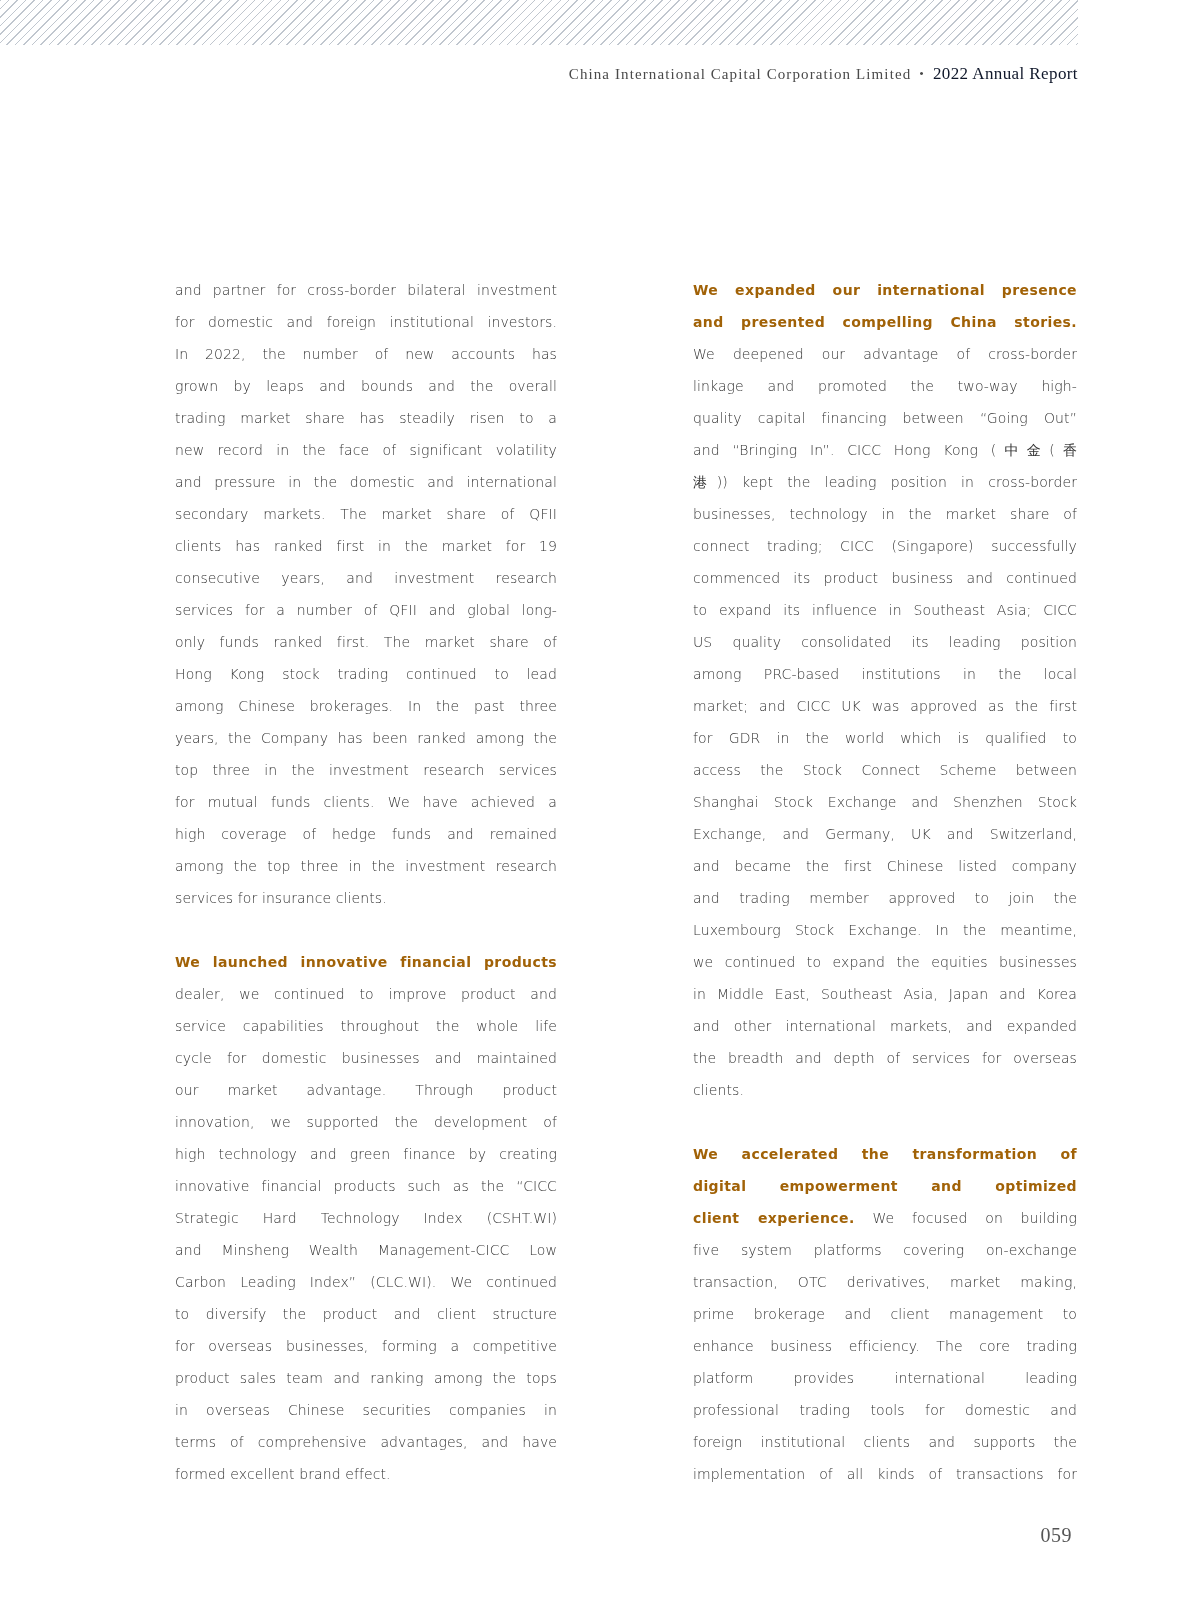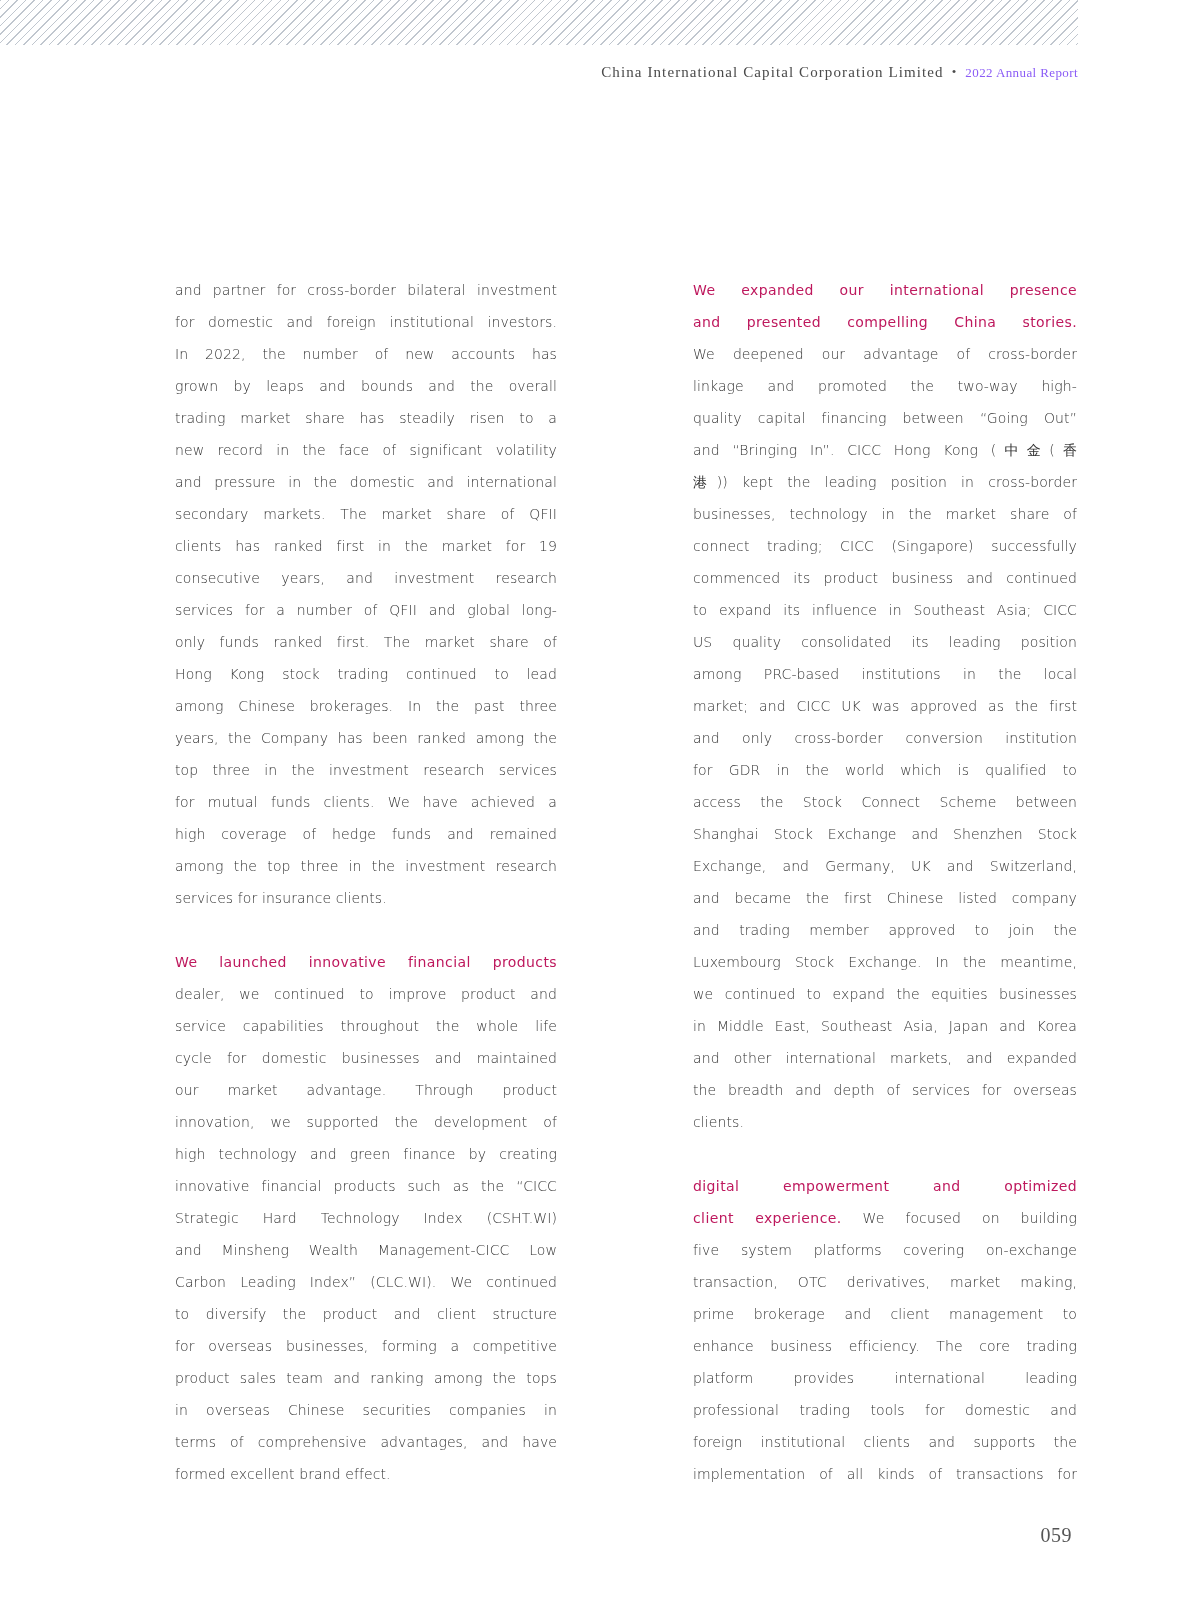--- a/index.html
+++ b/index.html
@@ -9,35 +9,35 @@
     background-image: repeating-linear-gradient(135deg, #b9c0c9 0px, #b9c0c9 1px, transparent 1px, transparent 6px);
     opacity: 0.9;
   }
   .running-header {
     position: absolute; top: 64px; right: 112px;
     font-family: "Liberation Serif", "DejaVu Serif", serif;
     font-size: 15px; letter-spacing: 1.1px; color: #4a4a4a; white-space: nowrap;
   }
   .running-header .company { color: #4a4a4a; margin-top: 8px; }
   .running-header .bullet { display: inline-block; margin: 0 8px; color: #4a4a4a; font-size: 13px; vertical-align: 1px; }
-  .running-header .report { color: #8b5cf6; font-size: 13px; letter-spacing: 0.4px; }
+  .running-header .report { color: #0f172a; font-size: 17px; letter-spacing: 0.4px; }
   .col {
     position: absolute; top: 274px; width: 382px;
     font-family: "DejaVu Sans", "Liberation Sans", sans-serif;
     font-size: 14px; color: #333333; font-weight: 300;
   }
   .col-left { left: 175px; }
   .col-right { left: 693px; width: 384px; }
   .line {
     height: 32px; line-height: 32px; white-space: nowrap;
     text-align: justify; text-align-last: justify; overflow: visible;
     letter-spacing: 0.1px;
   }
   .line.last { text-align-last: left; }
-  .line b { font-weight: 400; color: #be185d; letter-spacing: 0.4px; }
+  .line b { font-weight: 700; color: #a16207; letter-spacing: 0.4px; }
   .gap { height: 32px; }
   .page-number {
     position: absolute; top: 1524px; right: 118px;
     font-family: "Liberation Serif", "DejaVu Serif", serif;
     font-size: 20px; color: #555555; letter-spacing: 0.5px;
   }
 </style>
 </head>
 <body>
 
@@ -101,36 +101,36 @@
     <div class="line">quality capital financing between “Going Out”</div>
     <div class="line">and “Bringing In”. CICC Hong Kong (中金(香</div>
     <div class="line">港)) kept the leading position in cross-border</div>
     <div class="line">businesses, technology in the market share of</div>
     <div class="line">connect trading; CICC (Singapore) successfully</div>
     <div class="line">commenced its product business and continued</div>
     <div class="line">to expand its influence in Southeast Asia; CICC</div>
     <div class="line">US quality consolidated its leading position</div>
     <div class="line">among PRC-based institutions in the local</div>
     <div class="line">market; and CICC UK was approved as the first</div>
-    <div class="line">and only cross-border conversion institution</div>
     <div class="line">for GDR in the world which is qualified to</div>
     <div class="line">access the Stock Connect Scheme between</div>
     <div class="line">Shanghai Stock Exchange and Shenzhen Stock</div>
     <div class="line">Exchange, and Germany, UK and Switzerland,</div>
     <div class="line">and became the first Chinese listed company</div>
     <div class="line">and trading member approved to join the</div>
     <div class="line">Luxembourg Stock Exchange. In the meantime,</div>
     <div class="line">we continued to expand the equities businesses</div>
     <div class="line">in Middle East, Southeast Asia, Japan and Korea</div>
     <div class="line">and other international markets, and expanded</div>
     <div class="line">the breadth and depth of services for overseas</div>
     <div class="line last">clients.</div>
   </div>
   <div class="gap"></div>
   <div>
+    <div class="line"><b>We accelerated the transformation of</b></div>
     <div class="line"><b>digital empowerment and optimized</b></div>
     <div class="line"><b>client experience.</b><span> We focused on building</span></div>
     <div class="line">five system platforms covering on-exchange</div>
     <div class="line">transaction, OTC derivatives, market making,</div>
     <div class="line">prime brokerage and client management to</div>
     <div class="line">enhance business efficiency. The core trading</div>
     <div class="line">platform provides international leading</div>
     <div class="line">professional trading tools for domestic and</div>
     <div class="line">foreign institutional clients and supports the</div>
     <div class="line">implementation of all kinds of transactions for</div>

